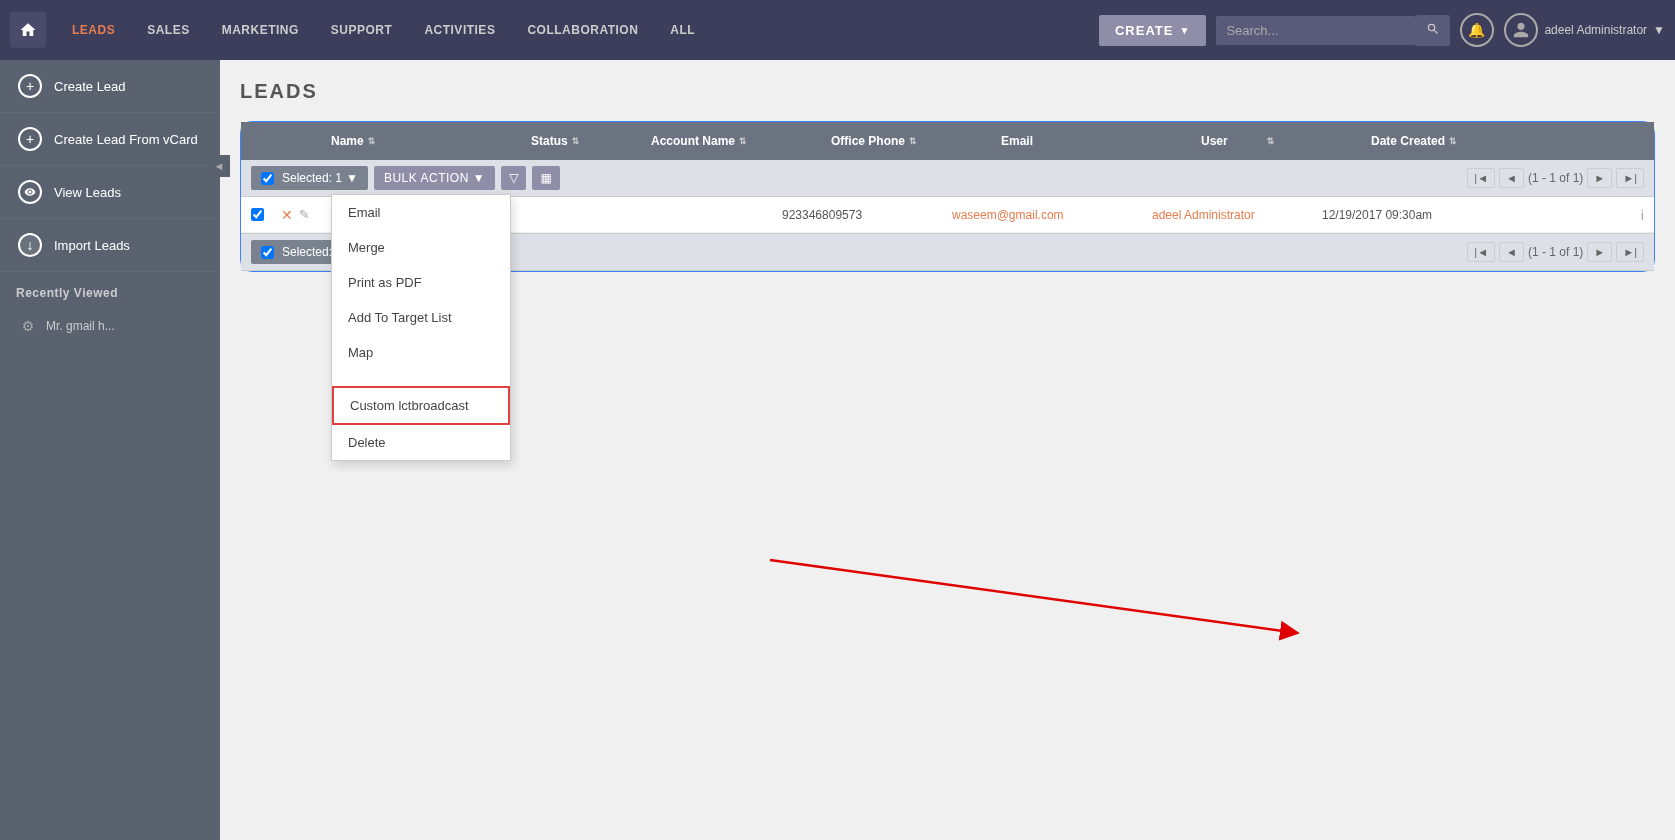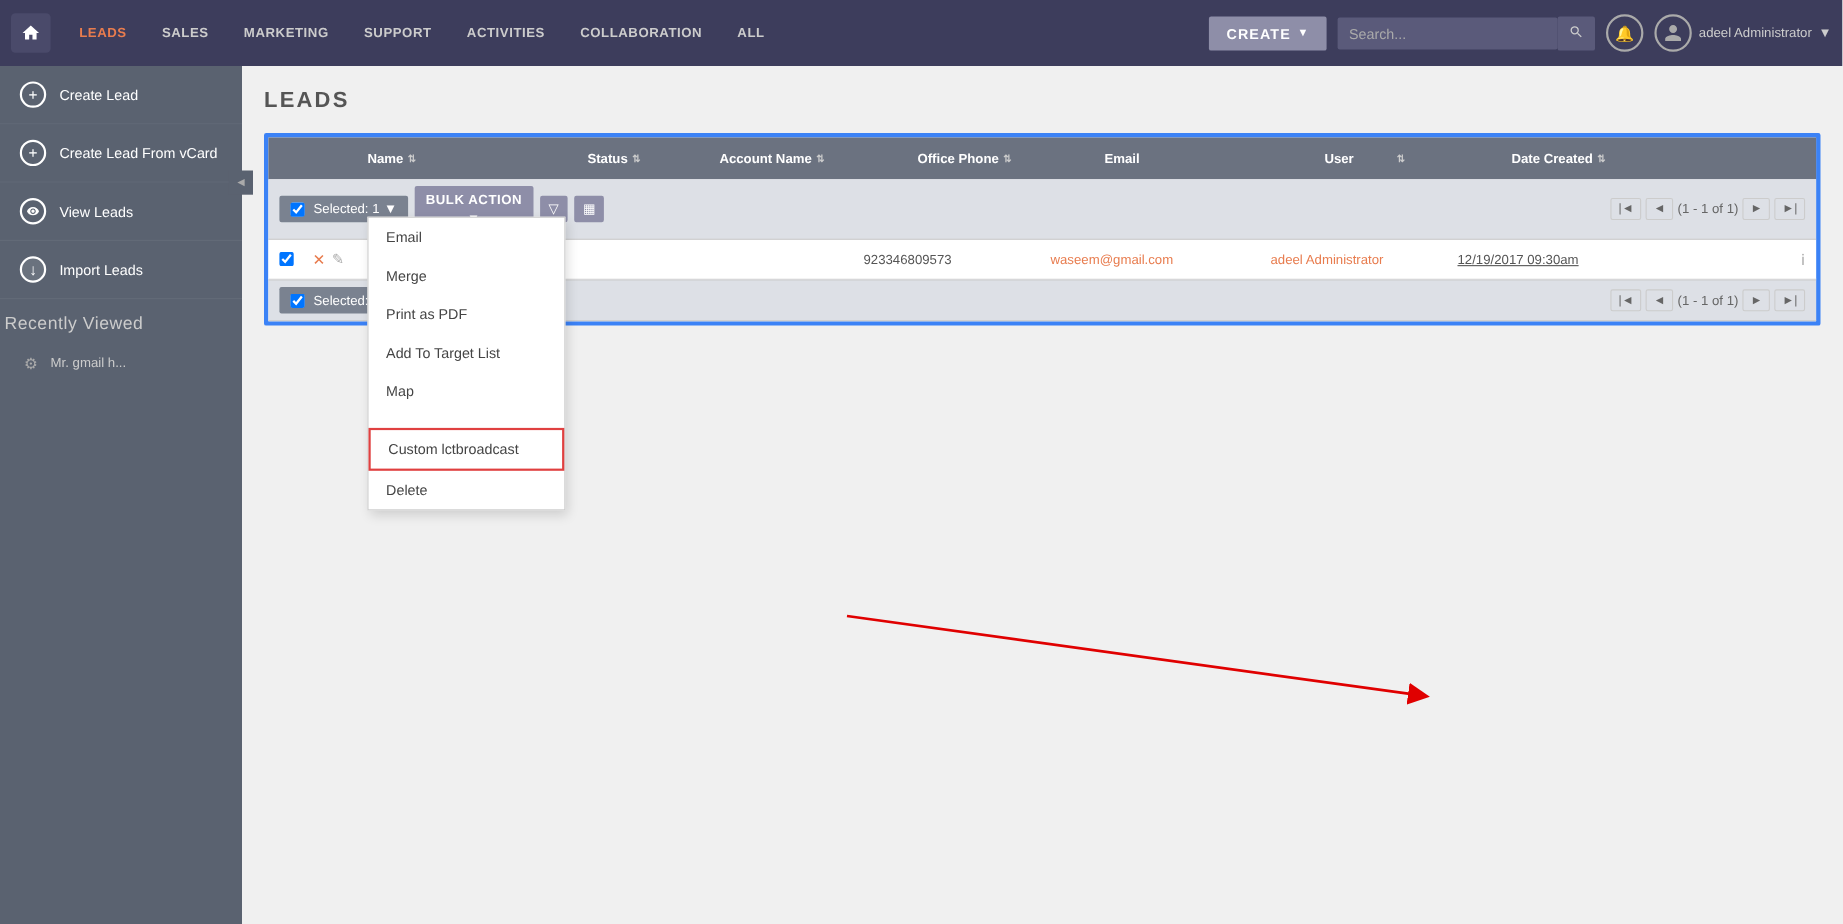--- a/index.html
+++ b/index.html
@@ -78,22 +78,22 @@
     }
     .sidebar-item .si-icon {
       width: 24px; height: 24px; border: 2px solid #fff;
       border-radius: 50%; display: flex; align-items: center; justify-content: center;
       font-size: 14px; flex-shrink: 0;
     }
     .sidebar-item .si-icon.download {
       background: rgba(255,255,255,0.1);
     }
     .sidebar-section-title {
-      color: #ccc; font-size: 16px; font-weight: normal;
-      padding: 14px 4px 6px; letter-spacing: 0.5px;
+      color: #ccc; font-size: 12px; font-weight: bold;
+      padding: 14px 16px 6px; letter-spacing: 0.5px;
     }
     .recently-viewed-item {
       display: flex; align-items: center; gap: 8px;
       padding: 10px 18px; color: #ccc; cursor: pointer; font-size: 12px;
     }
     .rv-icon {
       width: 20px; height: 20px; color: #aaa; font-size: 14px;
       display: flex; align-items: center; justify-content: center;
     }
     .sidebar-collapse-btn {
@@ -110,21 +110,21 @@
       position: relative;
     }
     .page-title {
       font-size: 20px; font-weight: bold; color: #555;
       letter-spacing: 2px; margin-bottom: 18px;
       text-transform: uppercase;
     }
 
     
     .leads-table-container {
-      background: #fff; border: 4px solid #3b82f6; border-radius: 2px;
+      background: #fff; border: 1px solid #3b82f6; border-radius: 12px;
     }
     .table-header {
       background: #6b7280; display: flex; align-items: center;
       padding: 0;
     }
     .th {
       color: #fff; font-size: 12px; font-weight: bold;
       padding: 12px 10px; display: flex; align-items: center; gap: 4px;
     }
     .th.name { width: 200px; }
@@ -144,21 +144,21 @@
     }
     .selected-btn {
       background: #7a8290; color: #fff; border: none;
       padding: 5px 10px; font-size: 12px; cursor: pointer;
       display: flex; align-items: center; gap: 4px; border-radius: 2px;
     }
     .bulk-action-btn {
       background: #8e8ea8; color: #fff; border: none;
       padding: 5px 10px; font-size: 12px; cursor: pointer;
       display: flex; align-items: center; gap: 4px; border-radius: 2px;
-      font-weight: bold; letter-spacing: 0.5px; flex-direction: column;
+      font-weight: normal; letter-spacing: 0.5px;
     }
     .icon-btn {
       background: #8e8ea8; color: #fff; border: none;
       padding: 5px 8px; font-size: 12px; cursor: pointer;
       border-radius: 2px;
     }
     .pagination-right {
       margin-left: auto; display: flex; align-items: center; gap: 4px; color: #666; font-size: 12px;
     }
     .pag-btn {
@@ -174,21 +174,21 @@
       background: #fff;
     }
     .row-check { width: 30px; display: flex; align-items: center; }
     .row-actions { width: 50px; display: flex; gap: 6px; align-items: center; }
     .row-name { width: 140px; color: #e87c4e; font-size: 12px; }
     .row-status { width: 120px; color: #555; font-size: 12px; }
     .row-account { width: 180px; color: #555; font-size: 12px; }
     .row-phone { width: 170px; color: #555; font-size: 12px; margin-left: 11px; }
     .row-email { width: 200px; color: #e87c4e; font-size: 12px; }
     .row-user { width: 170px; color: #e87c4e; font-size: 12px; }
-    .row-date { flex: 1; color: #555; font-size: 12px; text-decoration: underline; }
+    .row-date { flex: 1; color: #555; font-size: 12px; }
     .row-info { color: #aaa; font-size: 14px; cursor: pointer; }
     .delete-btn { color: #e87c4e; cursor: pointer; font-size: 14px; }
     .edit-btn { color: #aaa; cursor: pointer; font-size: 13px; }
 
     
     .dropdown-menu {
       position: absolute; top: 34px; left: 0;
       background: #fff; border: 1px solid #ccc;
       box-shadow: 2px 4px 10px rgba(0,0,0,0.15);
       min-width: 180px; z-index: 100;

